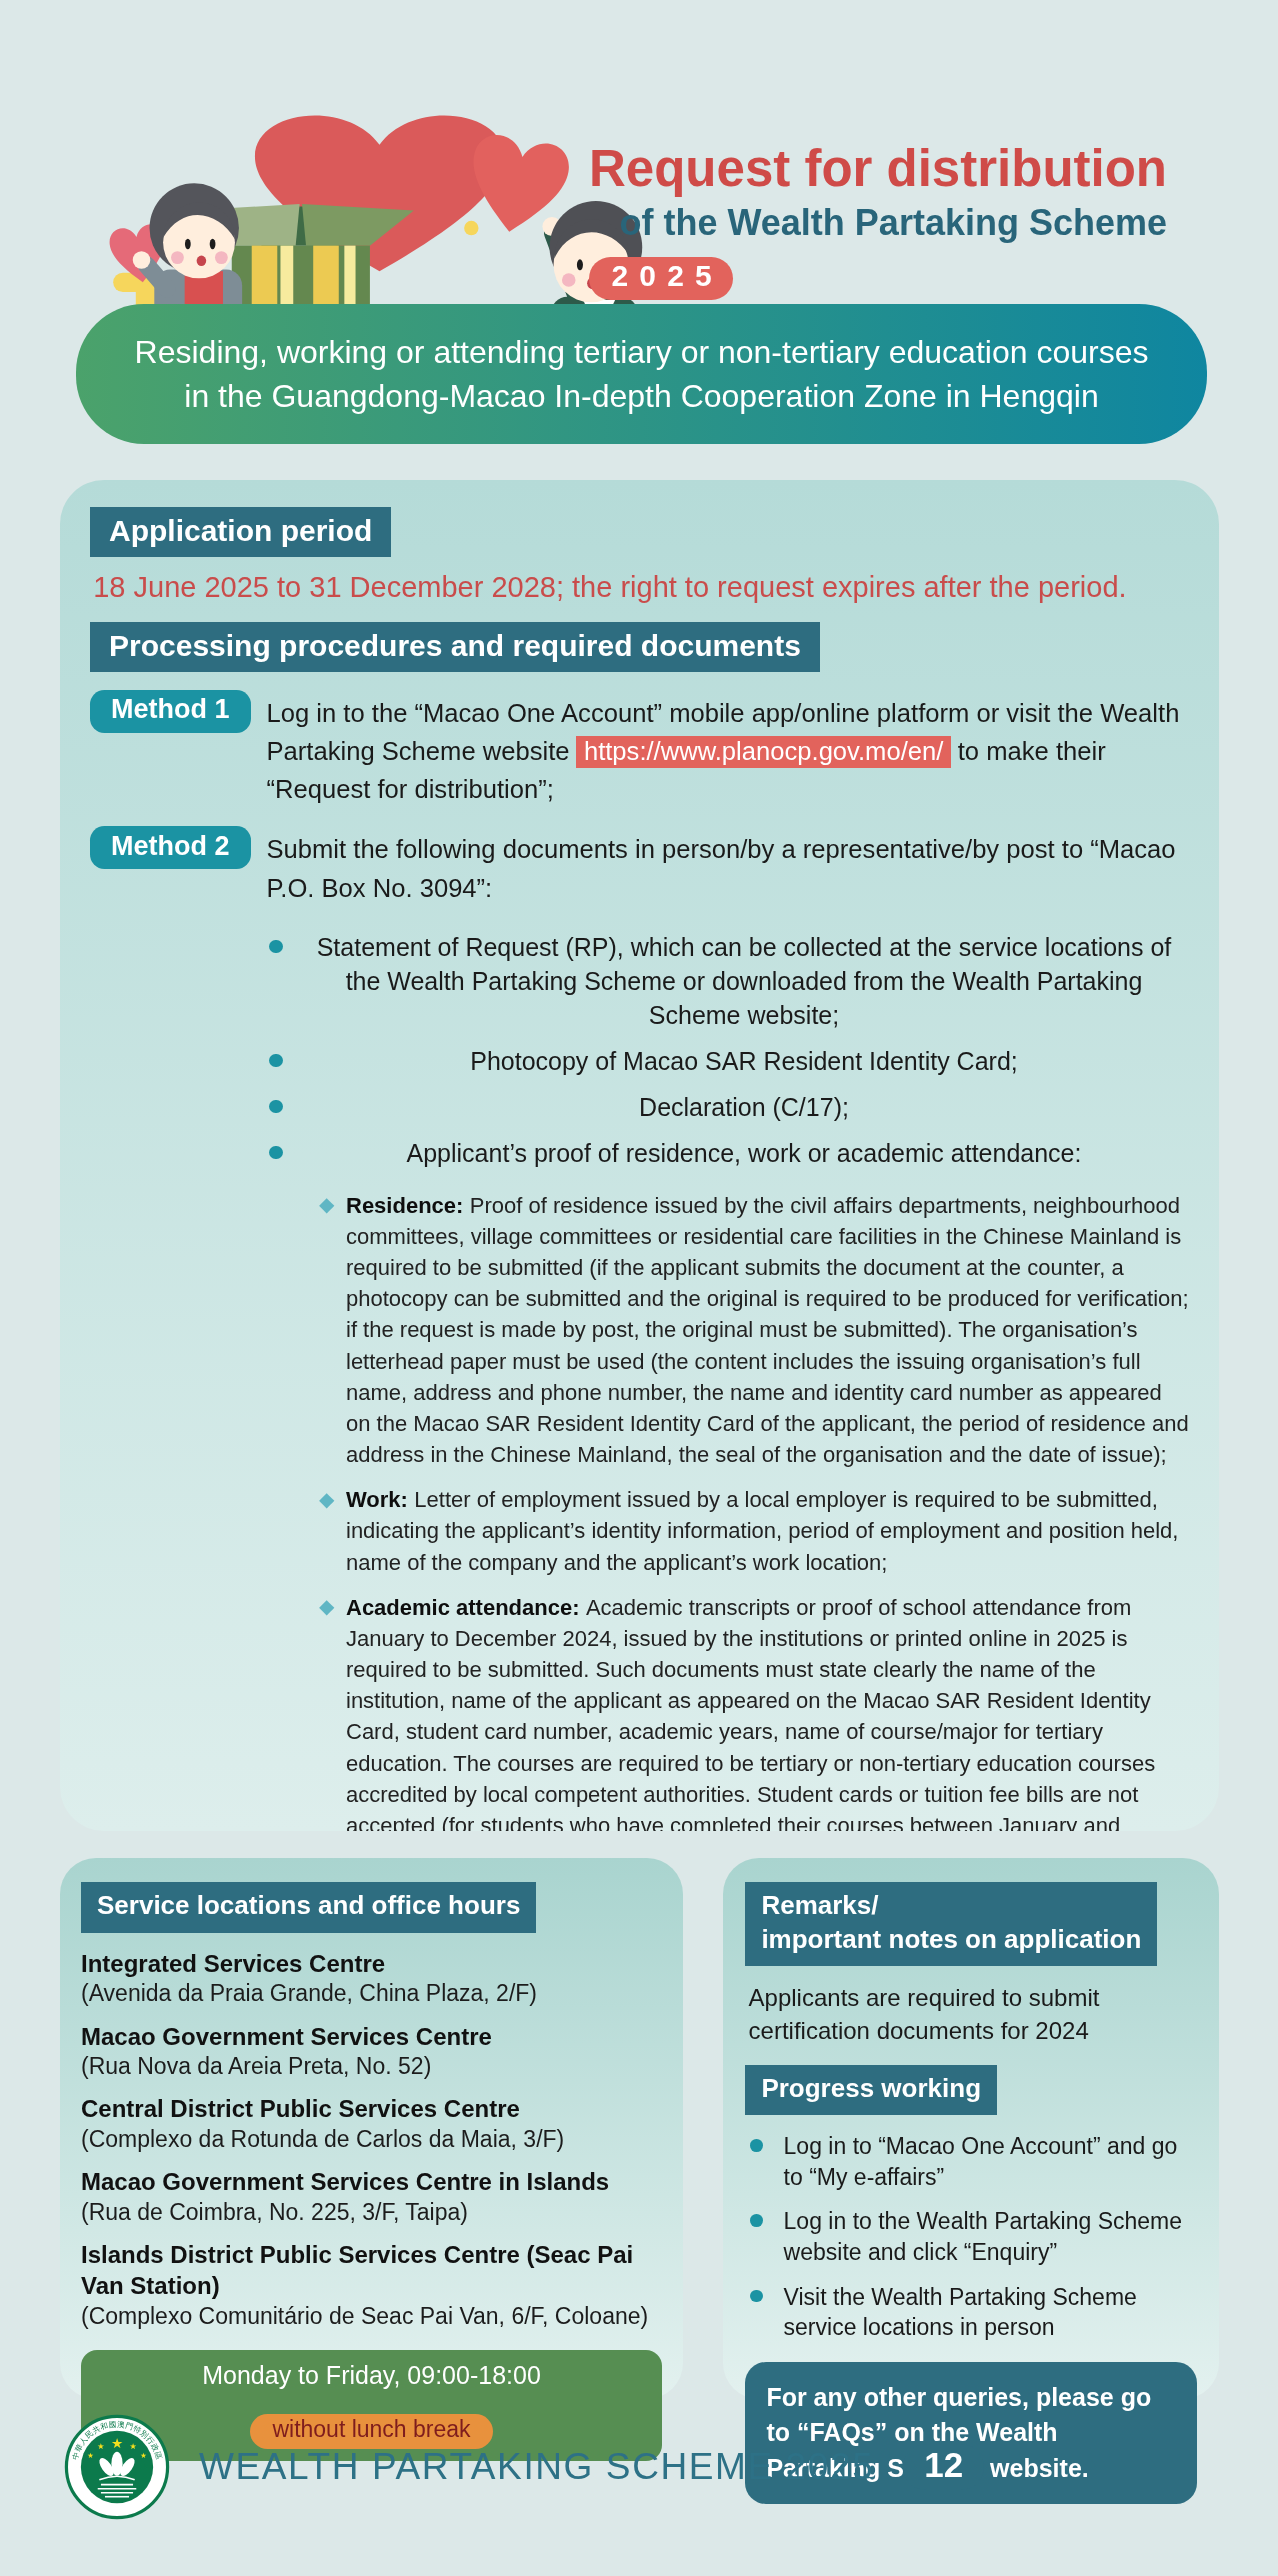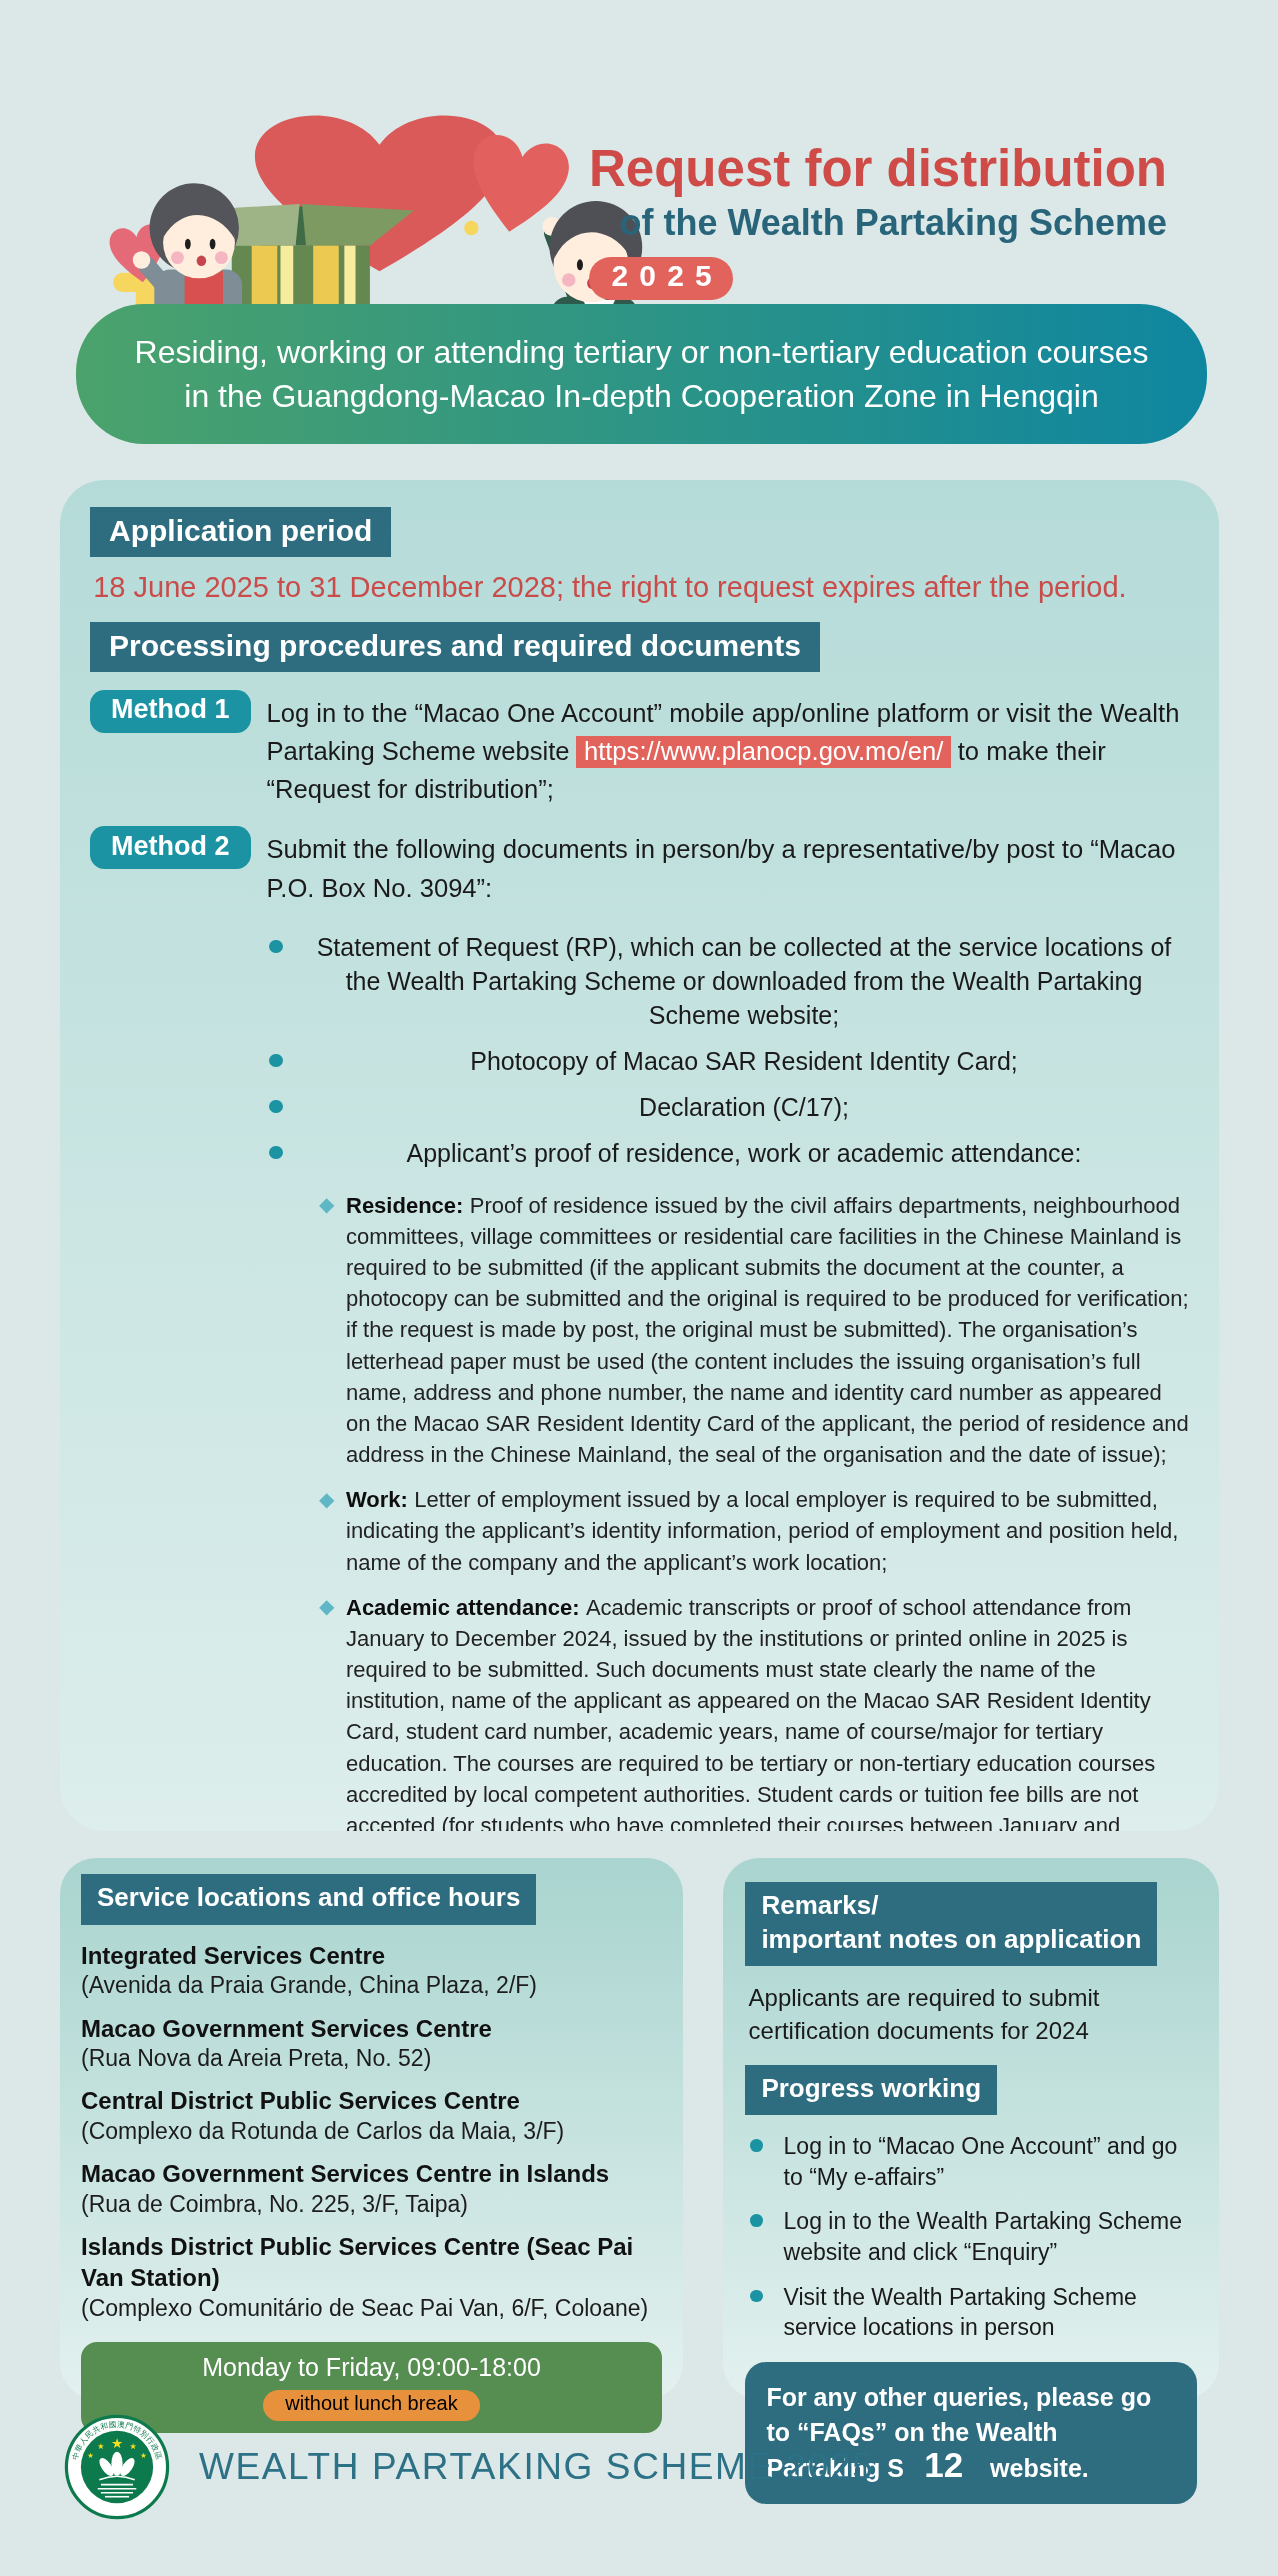--- a/index.html
+++ b/index.html
@@ -34,32 +34,32 @@
   .docs li{position:relative;padding-left:30px;font-size:25px;line-height:1.36;margin-bottom:12px;color:#1a1a1a;}
   .docs li::before{content:"";position:absolute;left:0;top:10.4px;width:13.6px;height:13.6px;border-radius:50%;background:#1b93a3;}
   .proofs{list-style:none;margin:20px 0 0 229px;padding:0;max-width:883px;}
   .proofs li{position:relative;padding-left:27px;font-size:22px;line-height:1.42;margin-bottom:13.6px;color:#222;}
   .proofs li::before{content:"◆";position:absolute;left:0;top:0.8px;color:#5fb6c4;font-size:20px;}
   .proofs b{color:#0e0e0e;margin-right:6.4px;}
 
   
   .panel{position:absolute;top:1858px;height:541px;border-radius:36px;
     background:linear-gradient(180deg,#a9d4cf,#e3f1ef);box-sizing:border-box;}
-  .panel-left{left:60px;width:623px;padding:16px 21px;}
+  .panel-left{left:60px;width:623px;padding:24px 21px;}
   .panel-right{left:723px;width:496px;padding:24px 22.4px;}
   .sec-head.small{font-size:26px;line-height:1.3;padding:7.2px 16px 9.6px;}
   .loc-list{margin-top:16px;}
   .loc{margin-bottom:12.8px;}
   .loc-name{font-size:24px;font-weight:bold;color:#111;line-height:1.28;}
   .loc-addr{font-size:23px;color:#1c1c1c;line-height:1.28;}
   .hours-box{background:#568e52;border-radius:16px;margin-top:19px;text-align:center;
     padding:11.2px 0 12.8px;color:#fff;}
   .hours-line{font-size:25px;}
-  .lunch-pill{display:inline-block;background:#e8913d;color:#000000;border-radius:798px;font-size:20px;
-    padding:1.6px 22.4px 5.6px;margin-top:8px;}
+  .lunch-pill{display:inline-block;background:#e8913d;color:#7f1d1d;border-radius:798px;font-size:23px;
+    padding:1.6px 22.4px 5.6px;margin-top:24px;}
   .note{font-size:24px;color:#1a1a1a;line-height:1.38;margin:14.4px 0 17.6px 3.2px;max-width:432px;}
   .prog-list{list-style:none;margin:16px 0 0 3.2px;padding:0;}
   .prog-list li{position:relative;padding-left:35px;font-size:23px;line-height:1.34;margin-bottom:13.6px;color:#1a1a1a;}
   .prog-list li::before{content:"";position:absolute;left:1.6px;top:8px;width:12.8px;height:12.8px;border-radius:50%;background:#1b93a3;}
   .faq-box{background:#2e6d80;color:#fff;border-radius:21px;padding:17.6px 21px;font-size:25px;
     font-weight:bold;line-height:1.42;margin-top:19px;}
 
   
   .footer{position:absolute;left:64px;top:2414px;display:flex;align-items:center;gap:29px;}
   .footer-title{font-size:37px;color:#2d7186;letter-spacing:1.6px;white-space:nowrap;}

